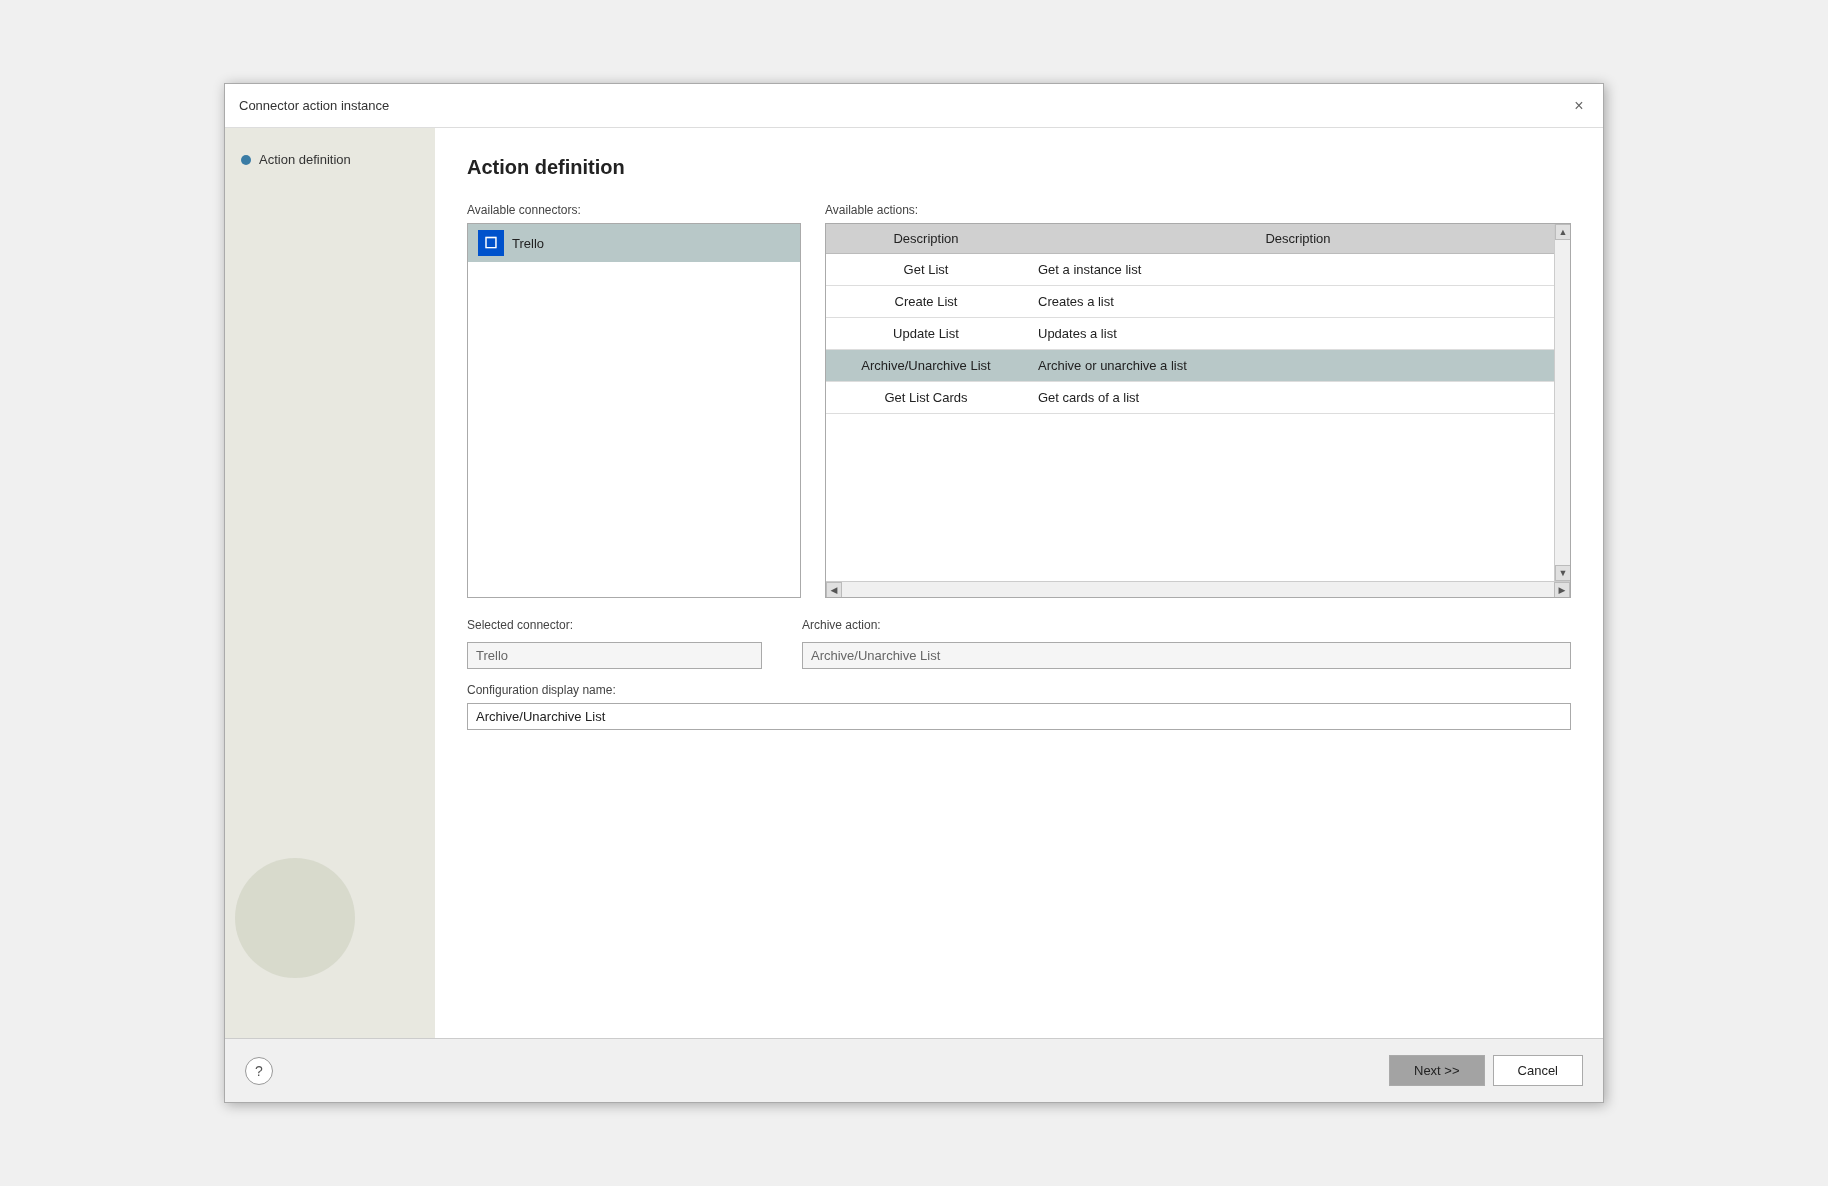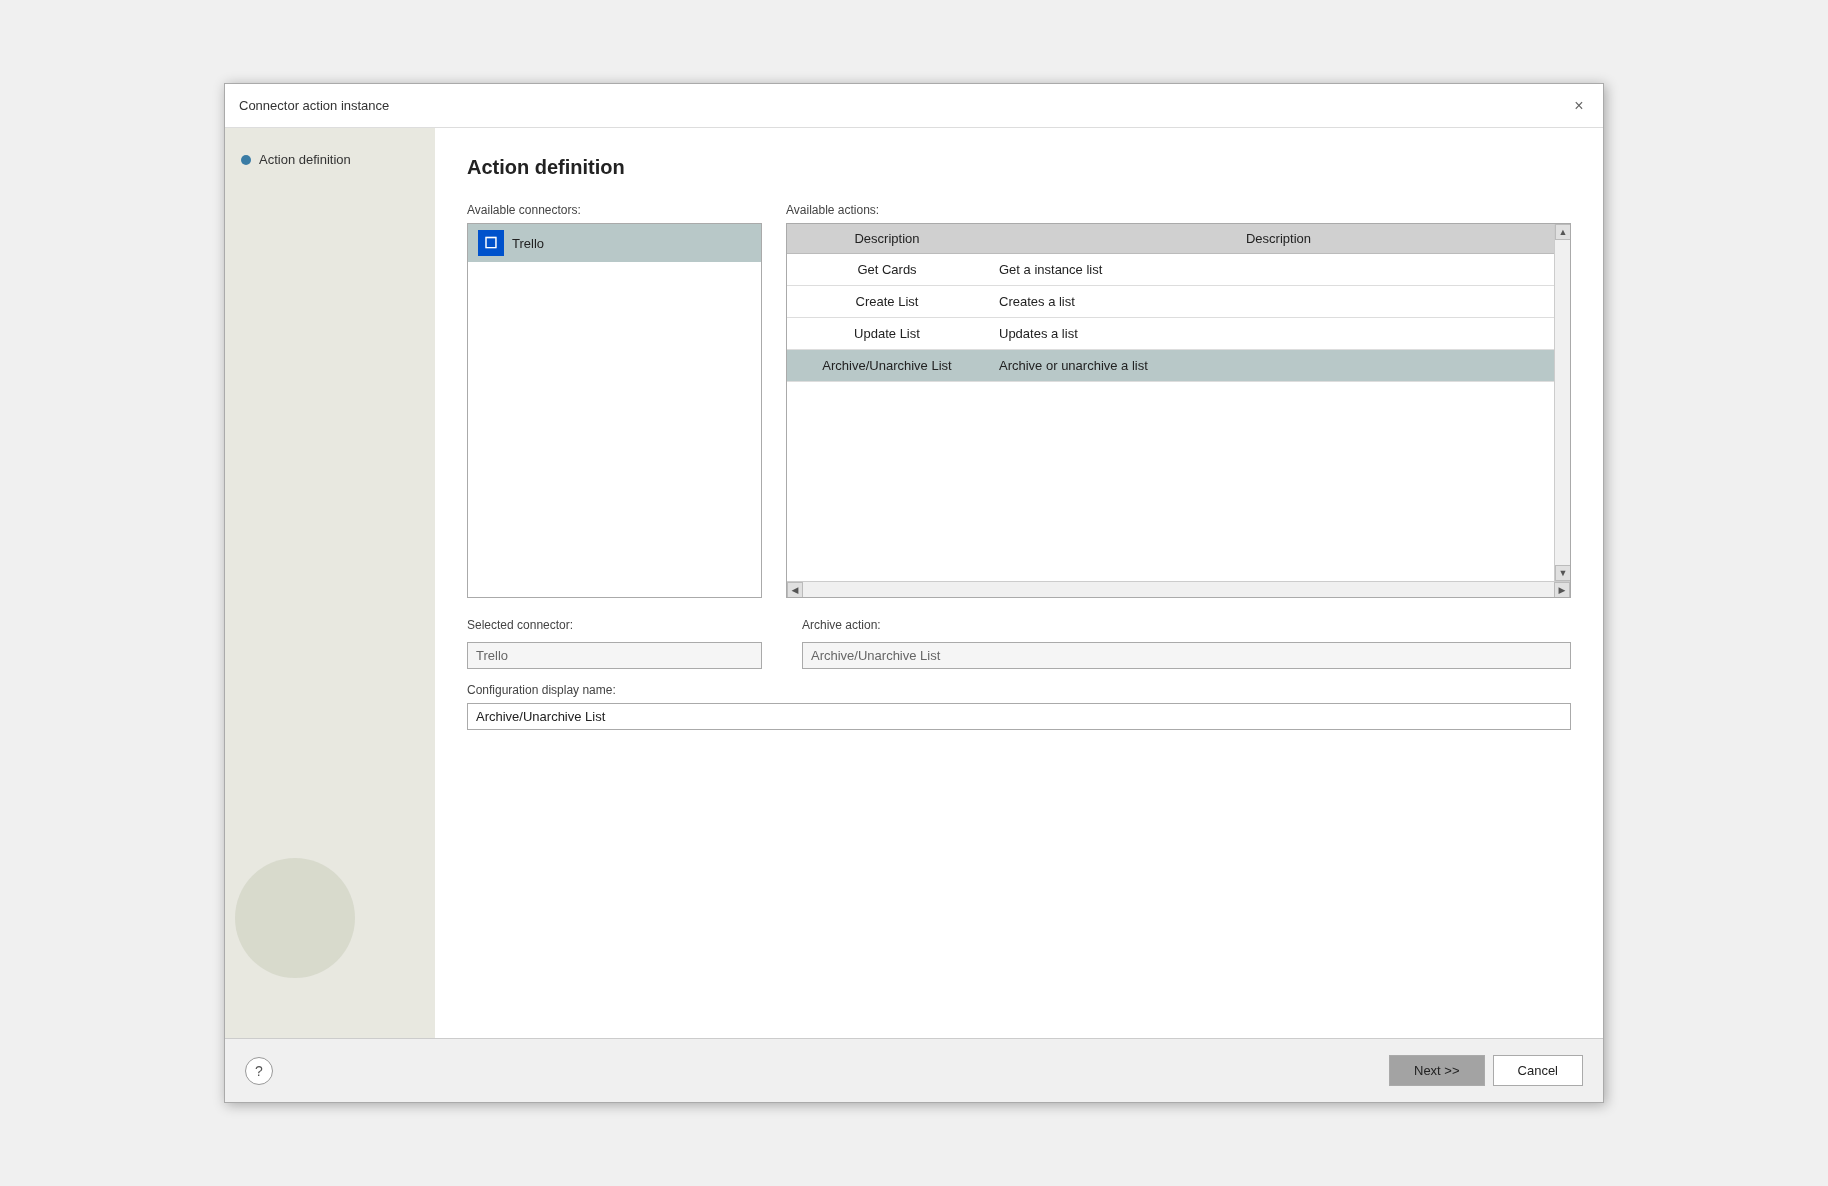--- a/index.html
+++ b/index.html
@@ -113,21 +113,21 @@
       margin-bottom: 24px;
     }
 
     .two-col {
       display: flex;
       gap: 24px;
       margin-bottom: 20px;
     }
 
     .col-left {
-      width: 295px;
+      width: 334px;
       flex-shrink: 0;
     }
 
     .col-right {
       flex: 1;
     }
 
     .section-label {
       font-size: 12px;
       color: #444;
@@ -423,34 +423,38 @@
               <div class="table-scroll-container" style="flex:1;">
                 <table class="actions-table">
                   <thead>
                     <tr>
                       <th class="col-description">Description</th>
                       <th>Description</th>
                     </tr>
                   </thead>
                   <tbody id="actions-tbody">
                   <tr>
-    <td class="col-description">Get Cards</td>
+    <td class="col-description">Get List</td>
     <td>Get a instance list</td>
   </tr>
                       <tr>
     <td class="col-description">Create List</td>
     <td>Creates a list</td>
   </tr>
                       <tr>
     <td class="col-description">Update List</td>
     <td>Updates a list</td>
   </tr>
                       <tr class="selected">
     <td class="col-description">Archive/Unarchive List</td>
     <td>Archive or unarchive a list</td>
+  </tr>
+                      <tr>
+    <td class="col-description">Get List Cards</td>
+    <td>Get cards of a list</td>
   </tr>
                     </tbody>
                 </table>
               </div>
               <div class="scrollbar-right">
                 <div class="scroll-arrow">▲</div>
                 <div class="scroll-thumb"></div>
                 <div class="scroll-arrow">▼</div>
               </div>
             </div>

